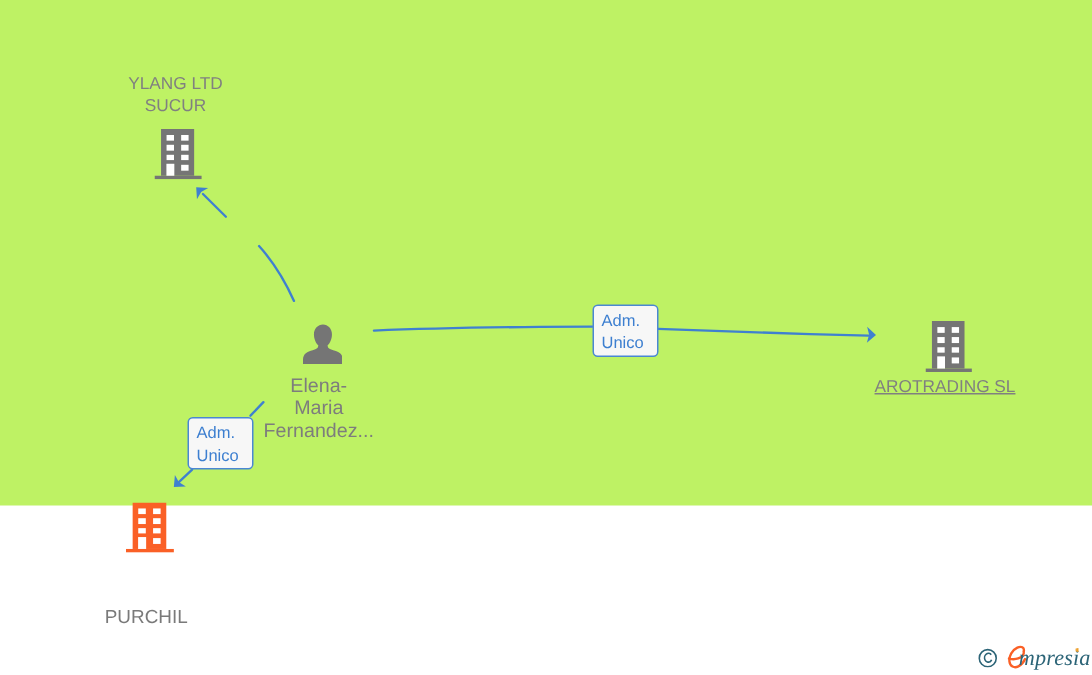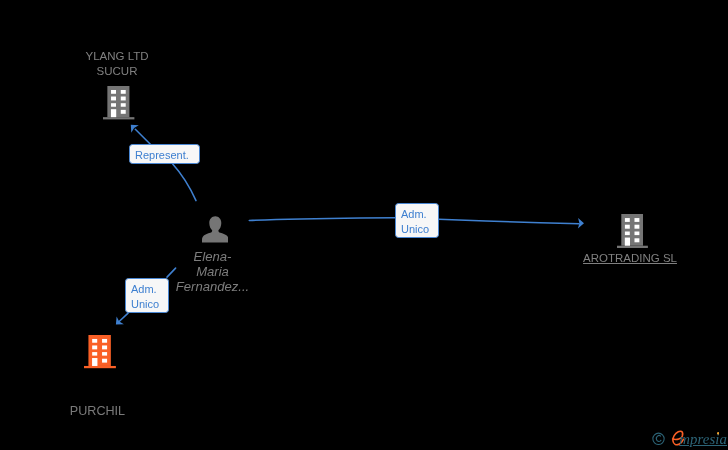--- a/index.html
+++ b/index.html
@@ -1,19 +1,19 @@
 <!DOCTYPE html>
 <html><head>
 <meta charset="utf-8">
 <title>Empresia relationship graph</title>
 <style>
   html,body{margin:0;padding:0;}
   body{width:728px;height:450px;background:#ffffff;overflow:hidden;
        font-family:"Liberation Sans",sans-serif;}
-  #stage{position:relative;width:728px;height:450px;background:#000000;}
+  #stage{position:relative;width:728px;height:337px;background:#bef264;}
   svg.edges{position:absolute;left:0;top:0;width:728px;height:450px;overflow:visible;}
   .node{position:absolute;left:0;top:0;}
   .node-icon{position:absolute;}
   .node-label{position:absolute;text-align:center;line-height:15.4px;will-change:opacity;
               font-size:11.5px;color:#808080;white-space:pre;}
   .node-label.person{font-size:13.1px;line-height:15.1px;color:#7d7d7d;will-change:opacity;}
   .node-label.hl{color:#7a7a7a;font-size:12.6px;line-height:15.2px;will-change:opacity;}
   .edge-label{position:absolute;box-sizing:border-box;
               border:1.55px solid #4a87d3;border-radius:3.5px;background:#f7f7f7;
               color:#3d7fd0;font-size:11px;line-height:15.3px;text-align:left;
@@ -63,21 +63,21 @@
     </svg>
   </div>
 
   <div class="node" style="left:0;top:0;">
     <svg class="node-icon" style="left:201.7px;top:215.6px;width:26.6px;height:27px;" viewBox="0 0 100 100" preserveAspectRatio="none">
         <path fill="#757575" d="M50,1 C62.6,1 72.6,11.5 72.6,25.5 C72.6,37.5 67.5,48 61.7,52.5
              C61.7,57.5 63.6,60.5 69,62.4 C78,65.3 87.5,68 93,72.5 C98,76.7 100,82 100,88.5
              L100,98.5 L0,98.5 L0,88.5 C0,82 2,76.7 7,72.5 C12.5,68 22,65.3 31,62.4
              C36.4,60.5 38.3,57.5 38.3,52.5 C32.5,48 27.4,37.5 27.4,25.5 C27.4,11.5 37.4,1 50,1 Z"></path>
     </svg>
-    <div class="node-label person" style="left:162.5px;top:249px;width:100px;font-style:italic;">Elena-
+    <div class="node-label person" style="left:162.5px;top:249px;width:100px;">Elena-
 Maria
 Fernandez...</div>
   </div>
 
   <div class="node" style="left:0;top:0;">
     <svg class="node-icon" style="left:617.1px;top:213.9px;width:30.9px;height:35.0px;" viewBox="0 0 100 100" preserveAspectRatio="none">
       <g fill="#757575">
         <rect x="13.9" y="0" width="70.3" height="90.6"></rect>
         <rect x="0" y="90.6" width="100" height="6.5"></rect>
       </g>
@@ -111,38 +111,37 @@
         <rect x="25.3" y="67.4" width="16.8" height="23.2"></rect>
         <rect x="56.6" y="69.4" width="15.8" height="11.4"></rect>
       </g>
     </svg>
     <div class="node-label hl" style="left:47.5px;top:374px;width:100px;">
       <div>PURCHIL</div>
       
     </div>
   </div>
 
-  <div class="edge-label" style="left:129px;top:144px;width:71px;height:20px;padding-left:5px;padding-top:3.5px;">Represent.</div>
   <div class="edge-label" style="left:395px;top:203px;width:44px;height:35px;padding-left:5px;padding-top:3px;">Adm.
 Unico</div>
   <div class="edge-label" style="left:125px;top:278px;width:44px;height:35px;padding-left:5px;padding-top:3px;">Adm.
 Unico</div>
 
   <div id="wm">
     <svg style="position:absolute;left:651.6px;top:431.8px;width:13.0px;height:13.6px;" viewBox="0 0 26 27" preserveAspectRatio="none">
       <circle cx="13" cy="13.5" r="11.3" fill="none" stroke="#2c6477" stroke-width="2.1"></circle>
       <path d="M17.6,8.9 C16.2,7.0 13.2,6.5 11.0,8.1 C8.6,9.8 8.3,13.6 9.4,15.9
                C10.6,18.4 13.9,19.6 16.2,18.1 C17.2,17.5 17.8,16.6 18.1,15.6" fill="none" stroke="#2c6477" stroke-width="2.2" stroke-linecap="butt"></path>
     </svg>
     <svg style="position:absolute;left:670.8px;top:430.2px;width:14.0px;height:17.5px;" viewBox="0 0 24 30" preserveAspectRatio="none">
       <path d="M19.8,7.0 C20.6,3.0 17.0,0.8 12.4,3.0 C6.6,5.7 2.6,12.4 3.4,18.9
                C4.1,24.4 8.7,26.8 13.6,24.4 C17.0,22.7 19.8,19.4 21.2,16.0" fill="none" stroke="#fa6026" stroke-width="2.7" stroke-linecap="round"></path>
       <path d="M19.8,7.0 C20.2,10.8 17.5,14.0 13.4,15.4 C9.8,16.6 6.0,16.4 2.8,15.5" fill="none" stroke="#fa6026" stroke-width="2.7" stroke-linecap="round"></path>
     </svg>
     <span style="position:absolute;left:679.2px;top:431.3px;color:#2c6477;font-size:14.8px;
-                 font-style:italic;font-family:'Liberation Serif',serif;letter-spacing:0.1px;text-decoration:underline;">mpresia</span>
+                 font-style:italic;font-family:'Liberation Serif',serif;letter-spacing:0.1px;">mpresia</span>
     <svg style="position:absolute;left:716.6px;top:432.2px;width:2.6px;height:2.6px;" viewBox="0 0 10 10" preserveAspectRatio="none">
       <ellipse cx="5" cy="5" rx="5" ry="5" fill="#eea12e"></ellipse>
     </svg>
 
   </div>
 
 </div>
 
 </body></html>

